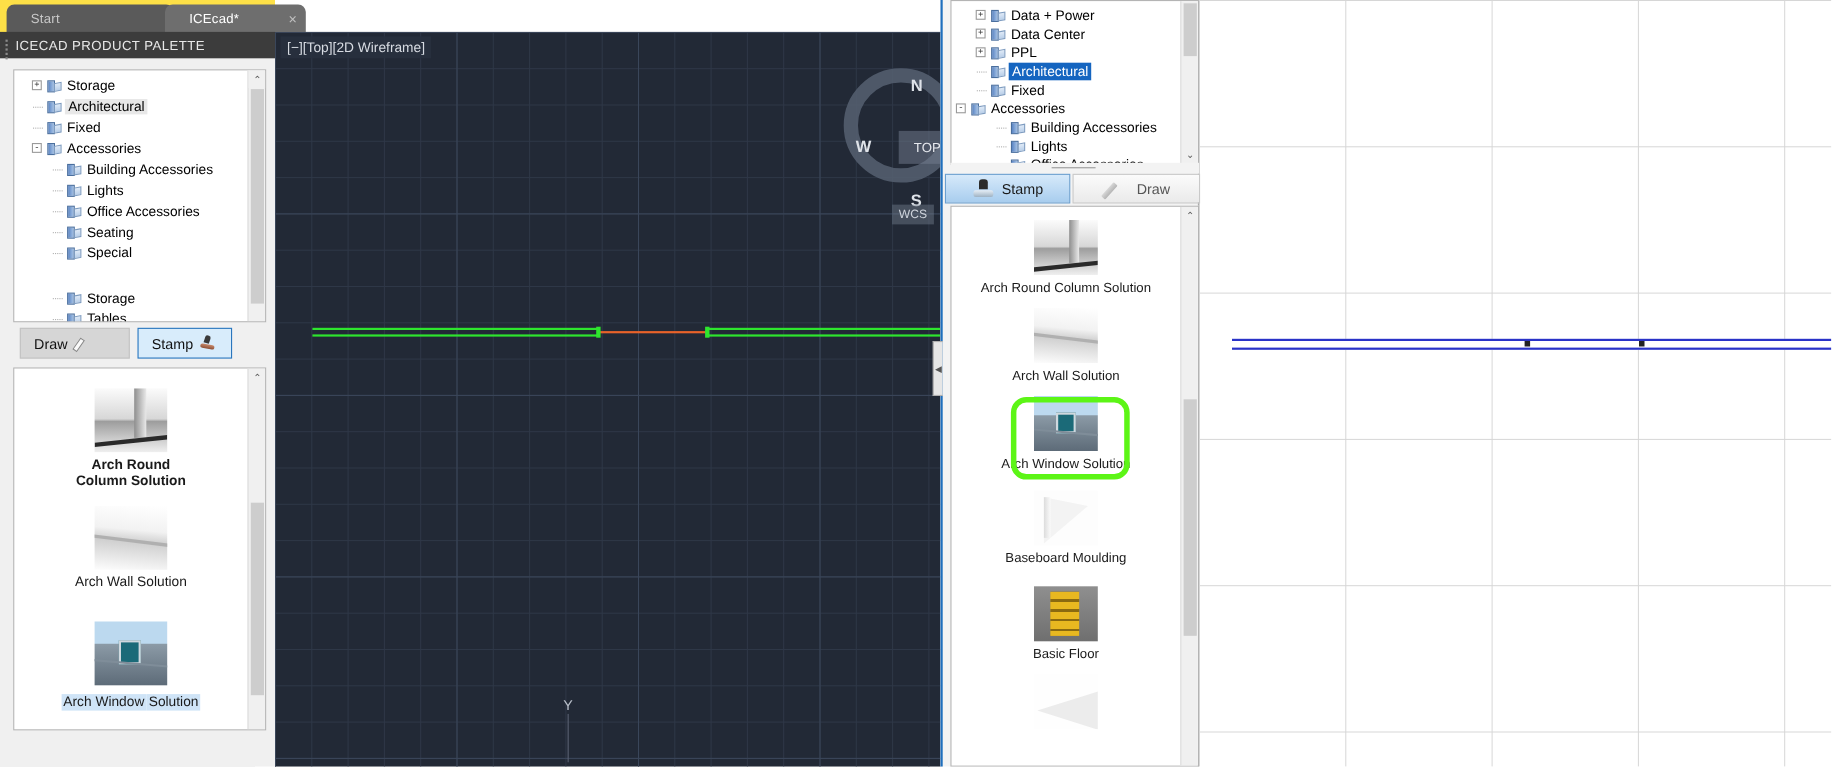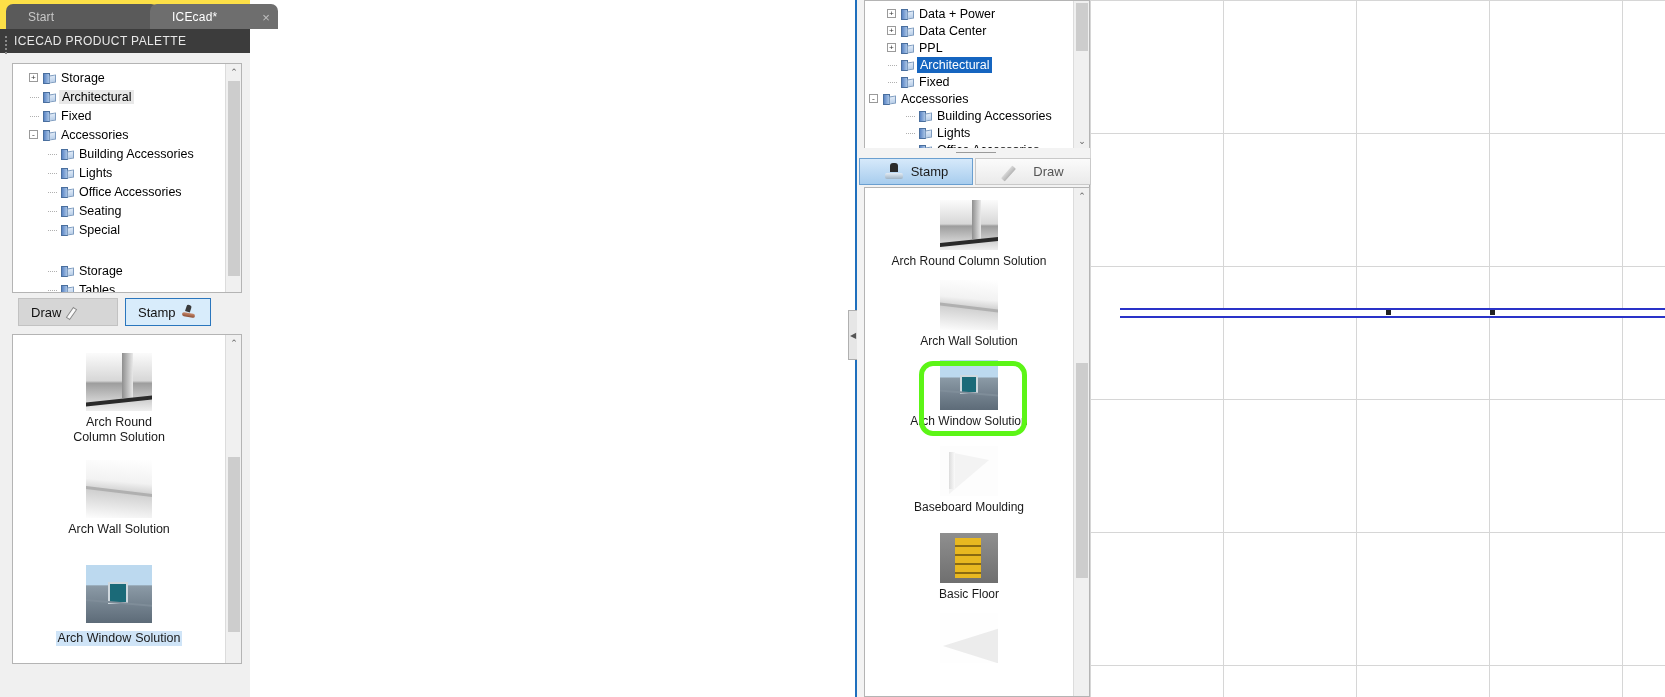--- a/index.html
+++ b/index.html
@@ -356,20 +356,42 @@
   }
   .wall-node {
     position:absolute; width:5px; height:5px; background:#222; top:310px;
   }
 </style>
 </head>
 <body>
 
 <div id="root">
 
+  <div id="viewport">
+    <div id="vp-grid"></div>
+    <div id="vp-grid-major"></div>
+
+    <div id="vp-label">[−][Top][2D Wireframe]</div>
+
+    <div id="compass"></div>
+    <div class="cpt" id="cpt-n">N</div>
+    <div class="cpt" id="cpt-w">W</div>
+    <div class="cpt" id="cpt-s">S</div>
+    <div id="topbtn">TOP</div>
+    <div id="wcsbtn">WCS</div>
+
+    <div class="geom-line" style="left:34px; top:269px; width:260px; height:8px; border-top:2px solid #2ee52e; border-bottom:2px solid #2ee52e;"></div>
+    <div class="geom-line" style="left:293px; top:272px; width:100px; height:2px; background:#e8622a;"></div>
+    <div class="geom-line" style="left:392px; top:269px; width:213px; height:8px; border-top:2px solid #2ee52e; border-bottom:2px solid #2ee52e;"></div>
+    <div class="geom-line" style="left:292px; top:268px; width:4px; height:10px; background:#2ee52e;"></div>
+    <div class="geom-line" style="left:391px; top:268px; width:4px; height:10px; background:#2ee52e;"></div>
+
+    <div id="y-axis">Y</div>
+    <div id="y-tick"></div>
+  </div>
 
   <div id="right-canvas">
     <div id="right-grid"></div>
     <div id="right-wall"></div>
     <div class="wall-node" style="left:296px;"></div>
     <div class="wall-node" style="left:400px;"></div>
   </div>
 
   <div id="left-panel">
 
@@ -505,21 +527,21 @@
         <span class="pencil-ic"></span>
       </div>
       <div class="mode-btn stamp">
         <span>Stamp</span>
         <span class="stamp-ic"></span>
       </div>
     </div>
 
     <div id="prod-box">
       <div id="left-prod-list">
-          <div class="lp-item" style="top: 18px;">
+          <div class="lp-item" style="top: 18px; font-weight: bold;">
             <div class="lp-thumb th-col"></div>
             <div class="lp-label">
               <div>Arch Round</div>
               <div>Column Solution</div>
             </div>
           </div>
           <div class="lp-item" style="top: 125px;">
             <div class="lp-thumb th-wall"></div>
             <div class="lp-label">
               <div>Arch Wall Solution</div>

